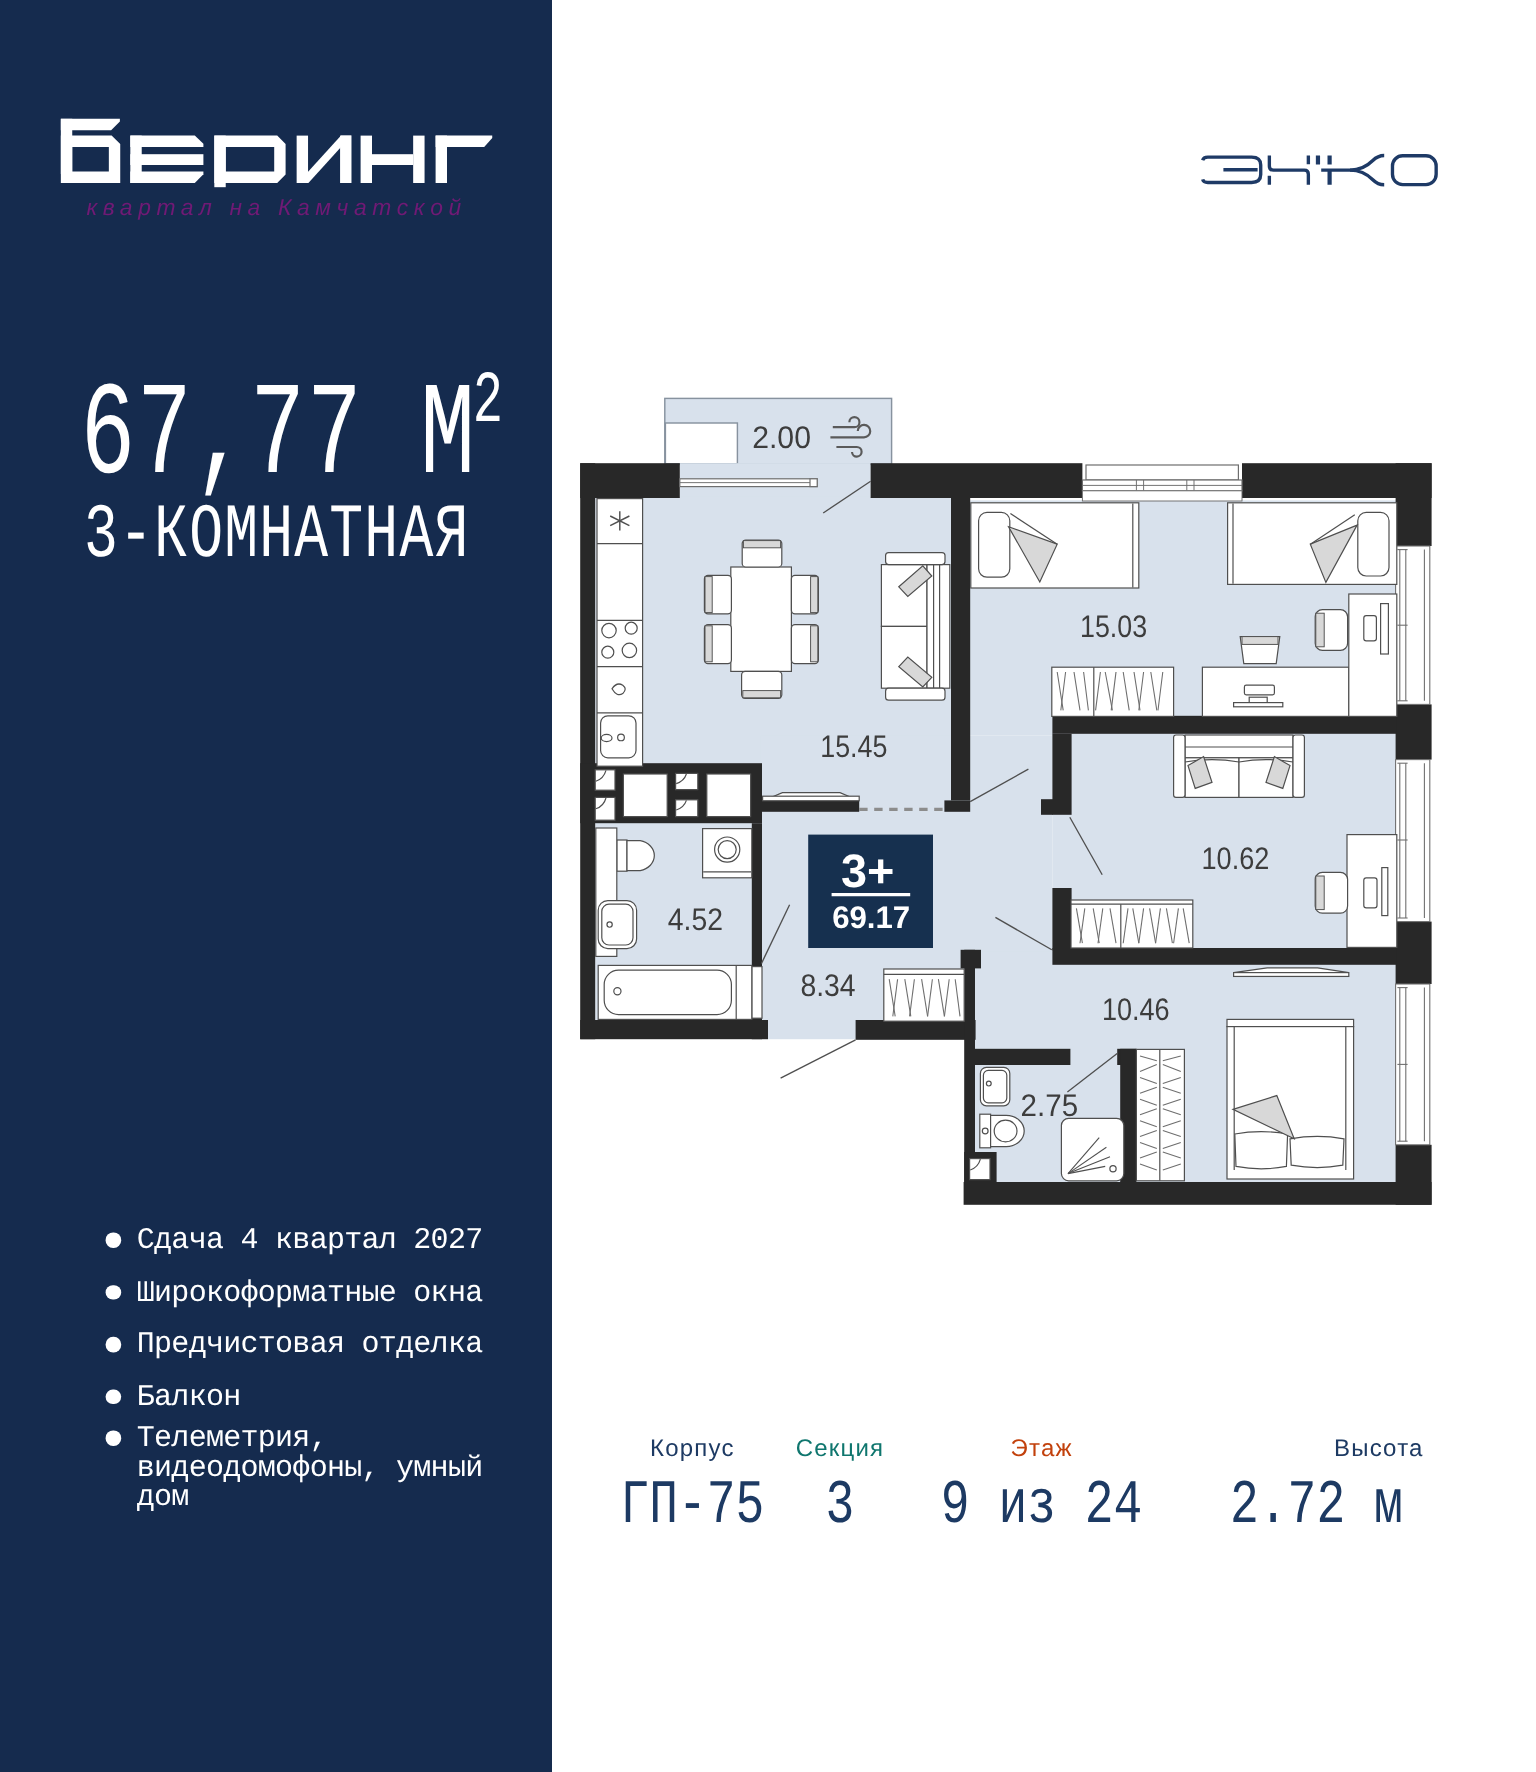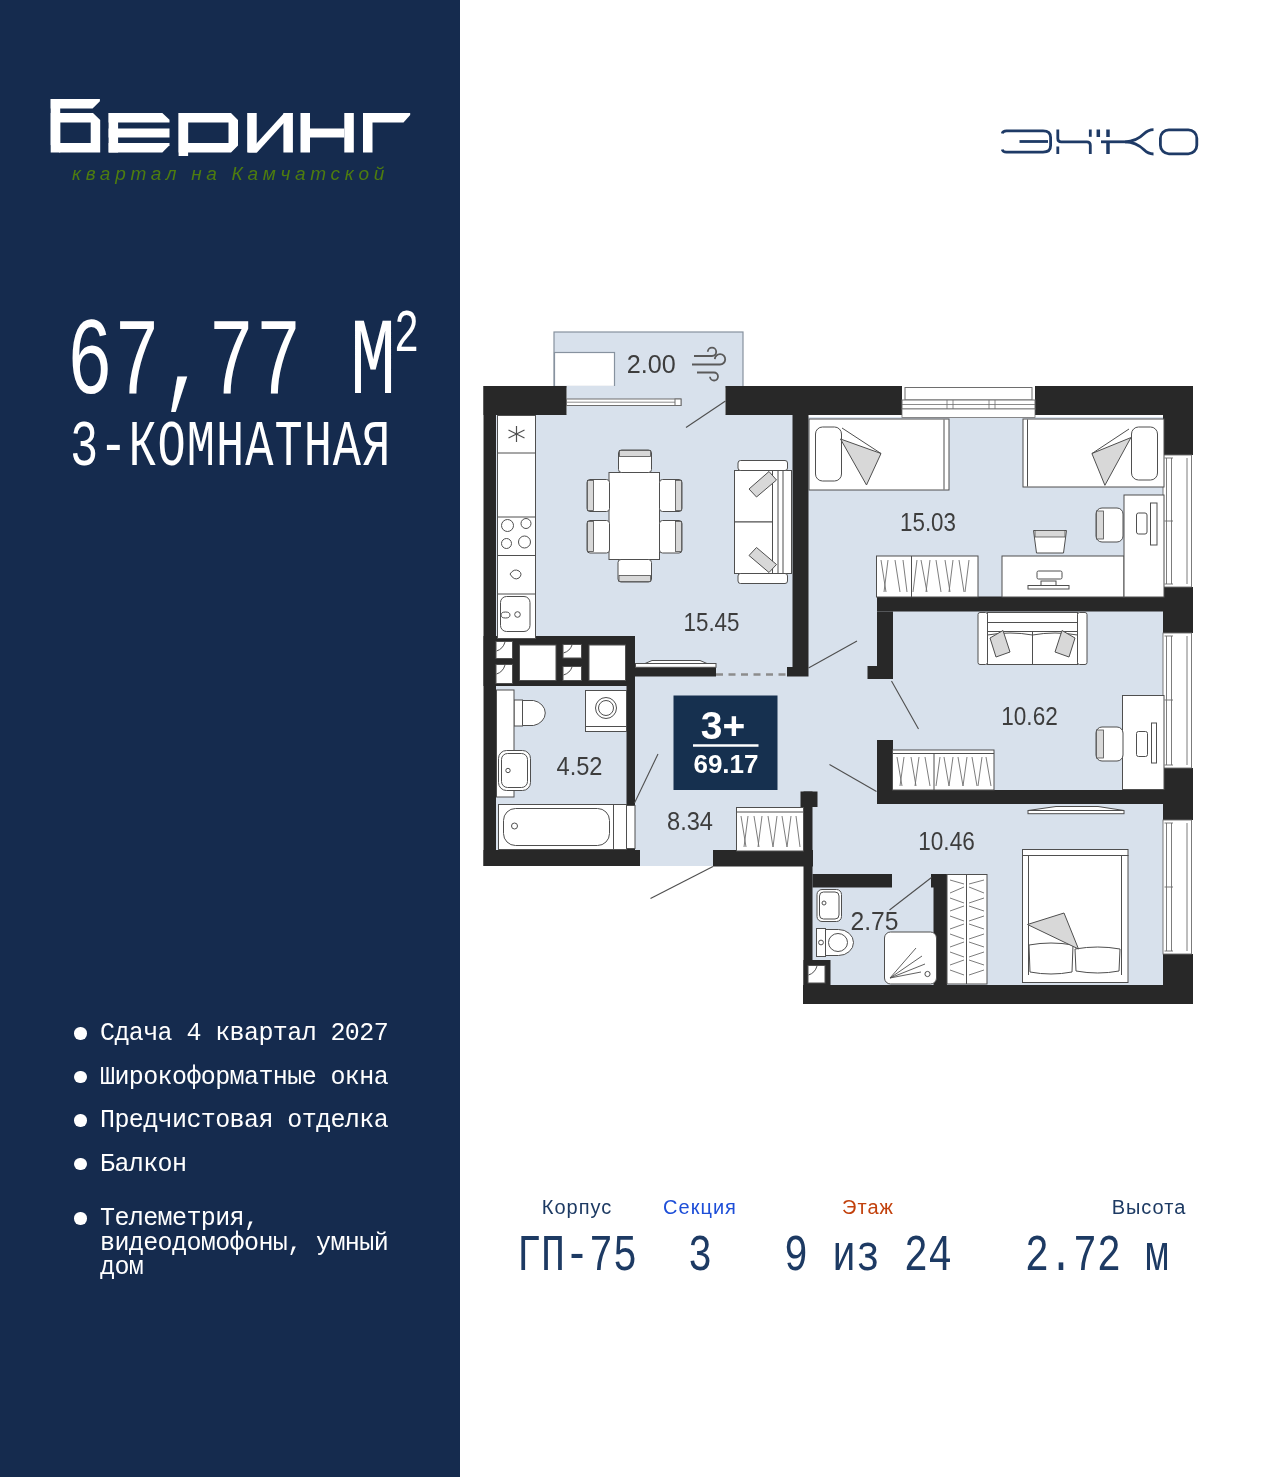--- a/index.html
+++ b/index.html
@@ -32,33 +32,33 @@
 
   <rect x="250.5" y="15" width="9.5" height="39.5"></rect>
   <rect x="294.3" y="15" width="9.5" height="39.5"></rect>
   <rect x="260" y="30.5" width="34.3" height="9"></rect>
 
   <rect x="313" y="15" width="9.5" height="39.5"></rect>
   <polygon points="313,15 360.2,15 360.2,17 353.5,24.5 313,24.5"></polygon>
 </g>
 </svg>
 
-<div class="abs" style="left:72px; top:163px; width:340px; color:#4d7c0f; font-style:italic; font-size:19px; letter-spacing:4.7px; white-space:nowrap;">квартал на Камчатской</div>
+<div class="abs" style="left:72px; top:163px; width:340px; color:#701a75; font-style:italic; font-size:19px; letter-spacing:4.7px; white-space:nowrap;">квартал на Камчатской</div>
 
 <div class="abs" style="left:67px; top:302px; color:#ffffff; font-family:'Liberation Mono', monospace; font-size:76px; letter-spacing:1.6px; transform:scale(1,1.45); transform-origin:0 0; white-space:nowrap;">67,77 М</div>
 
 <div class="abs" style="left:394px; top:300px; color:#ffffff; font-family:'Liberation Mono', monospace; font-size:42px; transform:scale(1,1.45); transform-origin:0 0;">2</div>
 
 <div class="abs" style="left:70px; top:412px; color:#ffffff; font-family:'Liberation Mono', monospace; font-size:47px; letter-spacing:1px; transform:scale(1,1.36); transform-origin:0 0; white-space:nowrap;">3-КОМНАТНАЯ</div>
 
-<div class="abs" style="left:100px; top:1022px; width:322px; color:#ffffff; font-family:'Liberation Mono', monospace; font-size:25px; letter-spacing:-0.6px; line-height:24.5px;">
+<div class="abs" style="left:114px; top:1022px; width:322px; color:#ffffff; font-family:'Liberation Mono', monospace; font-size:25px; letter-spacing:-0.6px; line-height:24.5px;">
   <div style="position:relative; margin-bottom:19px;"><span style="position:absolute; left:-26px; top:5px; width:12.5px; height:12.5px; border-radius:50%; background:#fff;"></span>Сдача 4 квартал 2027</div>
   <div style="position:relative; margin-bottom:19px;"><span style="position:absolute; left:-26px; top:5px; width:12.5px; height:12.5px; border-radius:50%; background:#fff;"></span>Широкоформатные окна</div>
   <div style="position:relative; margin-bottom:19px;"><span style="position:absolute; left:-26px; top:5px; width:12.5px; height:12.5px; border-radius:50%; background:#fff;"></span>Предчистовая отделка</div>
-  <div style="position:relative; margin-bottom:30px;"><span style="position:absolute; left:-26px; top:5px; width:12.5px; height:12.5px; border-radius:50%; background:#fff;"></span>Балкон</div>
+  <div style="position:relative; margin-bottom:10px;"><span style="position:absolute; left:-26px; top:5px; width:12.5px; height:12.5px; border-radius:50%; background:#fff;"></span>Балкон</div>
   <div style="position:relative;"><span style="position:absolute; left:-26px; top:5px; width:12.5px; height:12.5px; border-radius:50%; background:#fff;"></span>Телеметрия, видеодомофоны, умный дом</div>
 </div>
 
 <svg class="abs" style="left:1000px; top:127px;" width="200" height="30" viewBox="0 0 200 30">
 <g fill="none" stroke="#1e3a66" stroke-width="2.8">
 
   <path d="M2.2 6.5 Q2.9 3.9 6.5 3.9 L43 3.9 Q50.6 3.9 50.6 10.5 L50.6 18.5 Q50.6 25.1 43 25.1 L6.5 25.1 Q2.9 25.1 2.2 22.5"></path>
   <path d="M19.5 14.5 L48 14.5"></path>
 
   <path d="M57.8 2.5 L57.8 11.5 Q57.8 14.8 61.2 14.8 L86.9 14.8 Q90.3 14.8 90.3 18.2 L90.3 27"></path>
@@ -557,18 +557,18 @@
 <text x="690" y="830" font-size="26" fill="#3d3d3d" text-anchor="middle" textLength="46" lengthAdjust="spacingAndGlyphs">8.34</text>
 
 <text x="946.5" y="850" font-size="26" fill="#3d3d3d" text-anchor="middle" textLength="56.5" lengthAdjust="spacingAndGlyphs">10.46</text>
 
 <text x="874.5" y="930" font-size="26" fill="#3d3d3d" text-anchor="middle" textLength="48" lengthAdjust="spacingAndGlyphs">2.75</text>
 </g>
 </svg>
 
 <div class="abs" style="left:477px; top:1196px; width:200px; text-align:center; color:#1d3a63; font-size:20px; letter-spacing:1px;">Корпус</div>
 <div class="abs" style="left:477px; top:1227px; width:200px; text-align:center; color:#1d3a63; font-family:'Liberation Mono', monospace; font-size:40px; transform:scale(1,1.29); transform-origin:50% 0;">ГП-75</div>
-<div class="abs" style="left:600px; top:1196px; width:200px; text-align:center; color:#1d4ed8; font-size:20px; letter-spacing:1px;">Секция</div>
+<div class="abs" style="left:600px; top:1196px; width:200px; text-align:center; color:#0f766e; font-size:20px; letter-spacing:1px;">Секция</div>
 <div class="abs" style="left:600px; top:1227px; width:200px; text-align:center; color:#1d3a63; font-family:'Liberation Mono', monospace; font-size:40px; transform:scale(1,1.29); transform-origin:50% 0;">3</div>
 <div class="abs" style="left:768px; top:1196px; width:200px; text-align:center; color:#c2410c; font-size:20px; letter-spacing:1px;">Этаж</div>
 <div class="abs" style="left:768px; top:1227px; width:200px; text-align:center; color:#1d3a63; font-family:'Liberation Mono', monospace; font-size:40px; transform:scale(1,1.29); transform-origin:50% 0;">9 из 24</div>
 <div class="abs" style="left:1049px; top:1196px; width:200px; text-align:center; color:#1d3a63; font-size:20px; letter-spacing:1px;">Высота</div>
 <div class="abs" style="left:997px; top:1227px; width:200px; text-align:center; color:#1d3a63; font-family:'Liberation Mono', monospace; font-size:40px; transform:scale(1,1.29); transform-origin:50% 0;">2.72 м</div>
 
 </body></html>

